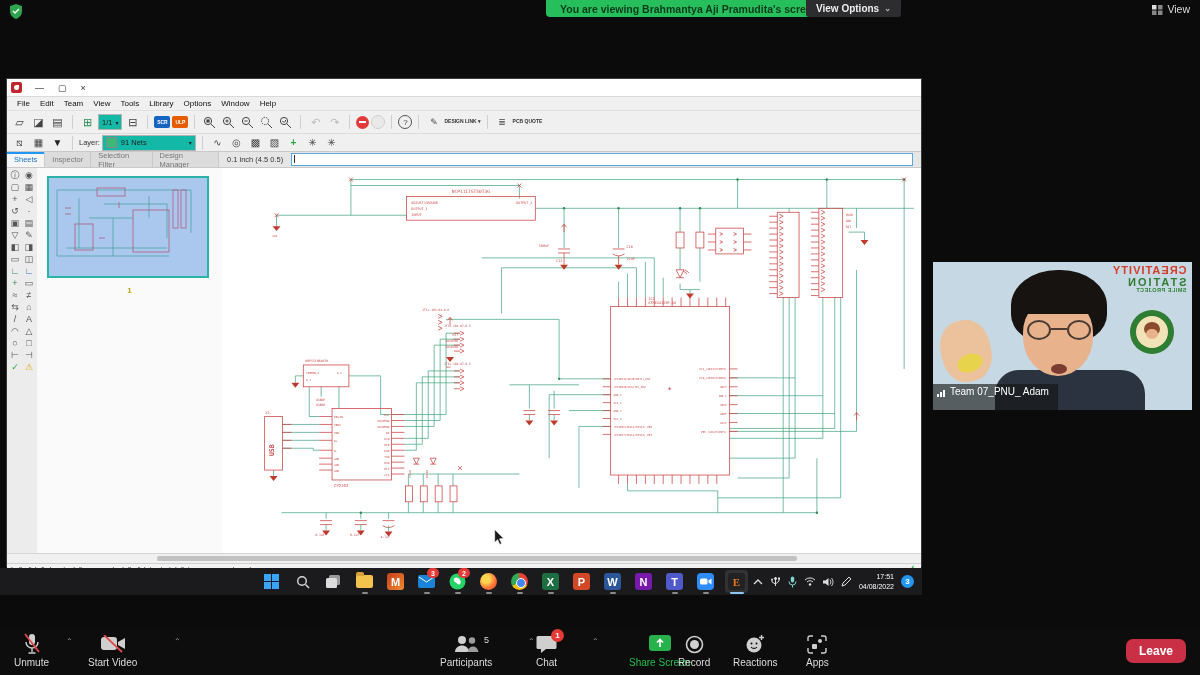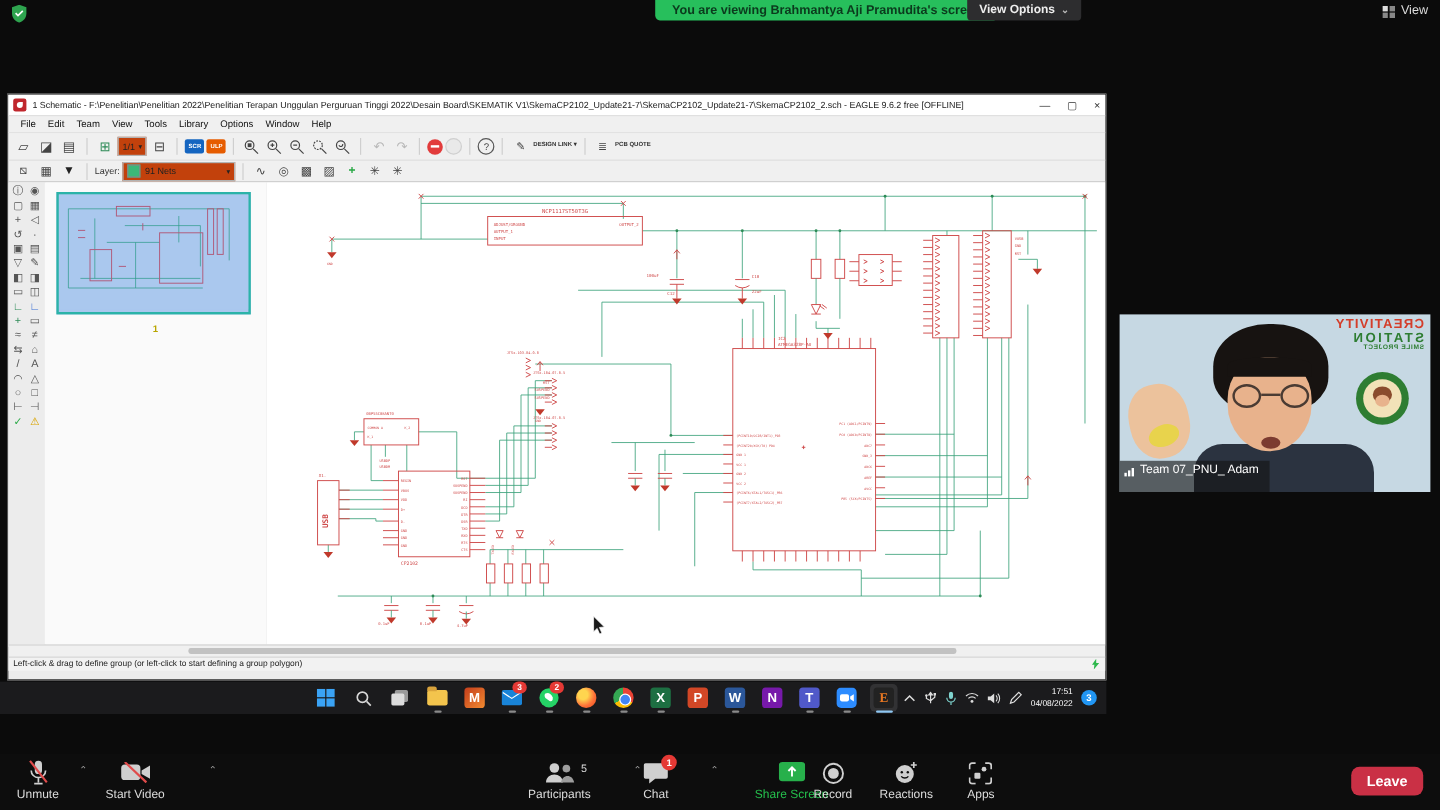--- a/index.html
+++ b/index.html
@@ -23,21 +23,21 @@
   .winbtns{display:flex;gap:14px;margin-left:8px;color:#333;font-size:9px;}
   .winbtns span{cursor:pointer;}
   .emenu{height:13px;background:#f0f0f0;display:flex;align-items:center;padding-left:6px;gap:2px;border-bottom:1px solid #e2e2e2;}
   .emenu span{font-size:8px;color:#111;padding:0 4px;cursor:pointer;}
   .tb{display:flex;align-items:center;background:#f0f0f0;}
   .tb1{height:22px;border-bottom:1px solid #dcdcdc;padding-left:4px;gap:2px;}
   .tb2{height:17px;border-bottom:1px solid #c9c9c9;padding-left:4px;gap:2px;}
   .tbtn{min-width:17px;height:17px;display:flex;align-items:center;justify-content:center;color:#444;font-size:11px;cursor:pointer;}
   .tb2 .tbtn{height:14px;font-size:10px;}
   .sep{width:1px;height:14px;background:#cfcfcf;margin:0 4px;}
-  .combo{display:flex;align-items:center;background:#c2410c;border:1px solid #b3b3b3;height:14px;padding:0 3px;gap:3px;font-size:7.5px;color:#222;cursor:pointer;}
+  .combo{display:flex;align-items:center;background:#14b8a6;border:1px solid #b3b3b3;height:14px;padding:0 3px;gap:3px;font-size:7.5px;color:#222;cursor:pointer;}
   .chip{width:16px;height:12px;border-radius:2px;color:#fff;font-size:5px;font-weight:bold;display:flex;align-items:center;justify-content:center;cursor:pointer;}
   .scr{background:#1565c0;} .ulp{background:#e65c00;}
   .stop{width:13px;height:13px;border-radius:50%;background:#e23b3b;display:flex;align-items:center;justify-content:center;cursor:pointer;}
   .stop i{display:block;width:7px;height:2px;background:#fff;}
   .dis{width:12px;height:12px;border-radius:50%;background:#e9e9e9;border:1px solid #cfcfcf;}
   .helpb{width:12px;height:12px;border-radius:50%;border:1px solid #555;font-size:8px;color:#444;display:flex;align-items:center;justify-content:center;cursor:pointer;}
   .mini2{font-size:5px;line-height:1.1;font-weight:bold;color:#333;text-align:left;cursor:pointer;}
   .gray{color:#b9b9b9;}
   .swatch{width:9px;height:9px;background:#3cb878;border:1px solid #888;}
   
@@ -148,21 +148,20 @@
           <rect x="0" y="6.5" width="4.5" height="4.5" fill="#888"></rect>
           <rect x="6" y="6.5" width="4.5" height="4.5" fill="#888"></rect>
         </svg>
       <span>View</span>
     </div>
   </div>
 
   <div class="eagle">
     <div class="etitle">
       <span class="eicon"></span>
-      <span class="etext">1 Schematic - F:\Penelitian\Penelitian 2022\Penelitian Terapan Unggulan Perguruan Tinggi 2022\Desain Board\SKEMATIK V1\SkemaCP2102_Update21-7\SkemaCP2102_Update21-7\SkemaCP2102_2.sch - EAGLE 9.6.2 free [OFFLINE]</span>
       <span class="winbtns">
         <span>—</span>
         <span>▢</span>
         <span>×</span>
       </span>
     </div>
     <div class="emenu">
       <span>File</span>
       <span>Edit</span>
       <span>Team</span>
@@ -257,20 +256,32 @@
       <span class="sep"></span>
       <span class="tbtn">∿</span>
       <span class="tbtn">◎</span>
       <span class="tbtn">▩</span>
       <span class="tbtn">▨</span>
       <span class="tbtn" style="color:#27a844;font-weight:bold">+</span>
       <span class="tbtn">✳</span>
       <span class="tbtn">✳</span>
     </div>
 
+    <div class="tabrow">
+      <div class="ptabs">
+        <span class="ptab active">Sheets</span>
+        <span class="ptab">Inspector</span>
+        <span class="ptab">Selection Filter</span>
+        <span class="ptab">Design Manager</span>
+      </div>
+      <span class="coord">0.1 inch (4.5 0.5)</span>
+      <div class="cmdin">
+          <i></i>
+        </div>
+    </div>
 
     <div class="ebody">
       <div class="lstrip">
         <span>ⓘ</span>
           <span>◉</span>
         <span>▢</span>
           <span>▦</span>
         <span>+</span>
           <span>◁</span>
         <span>↺</span>

